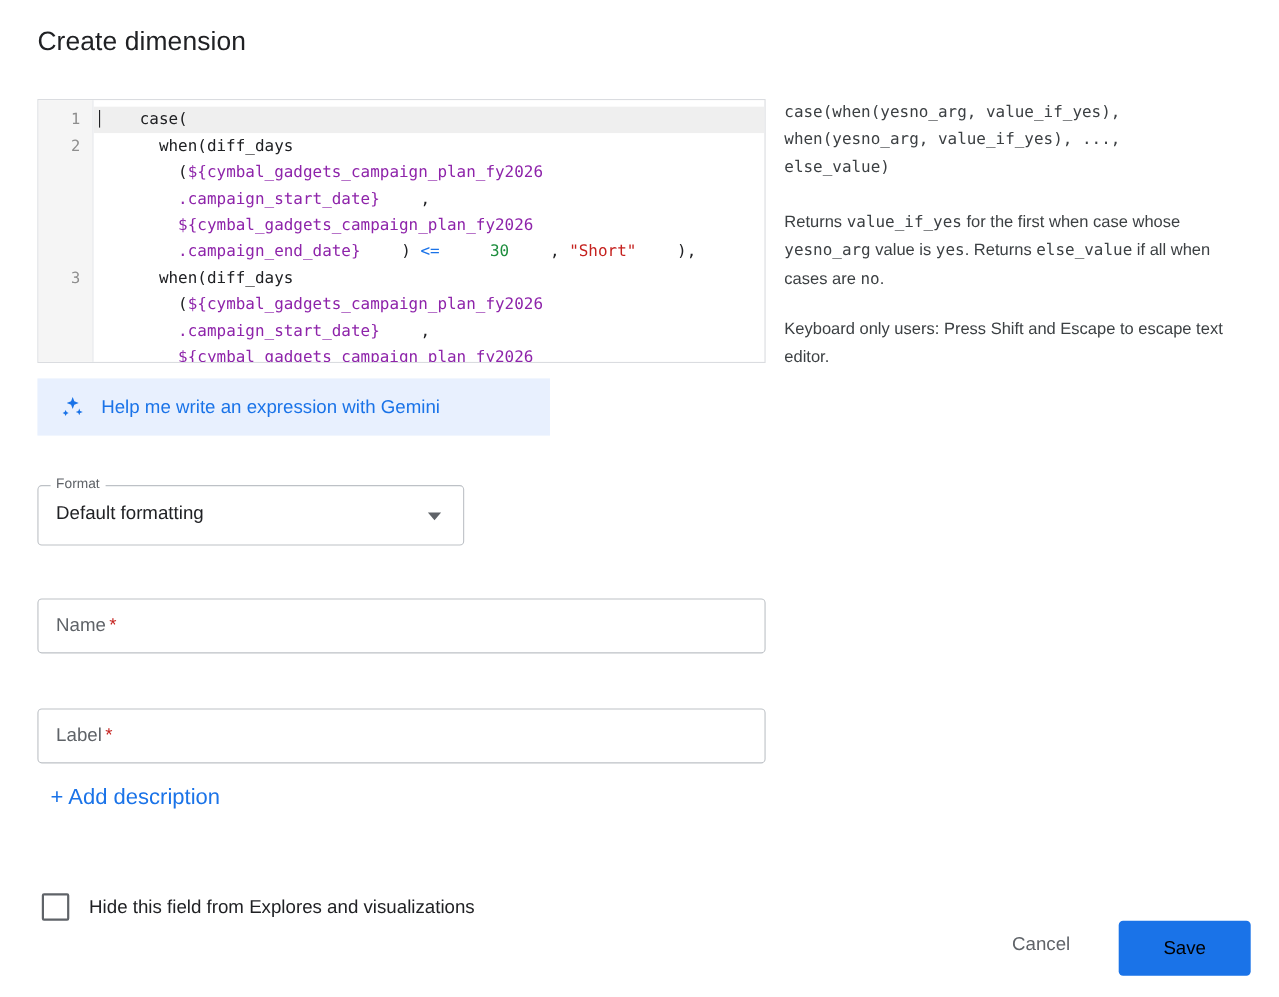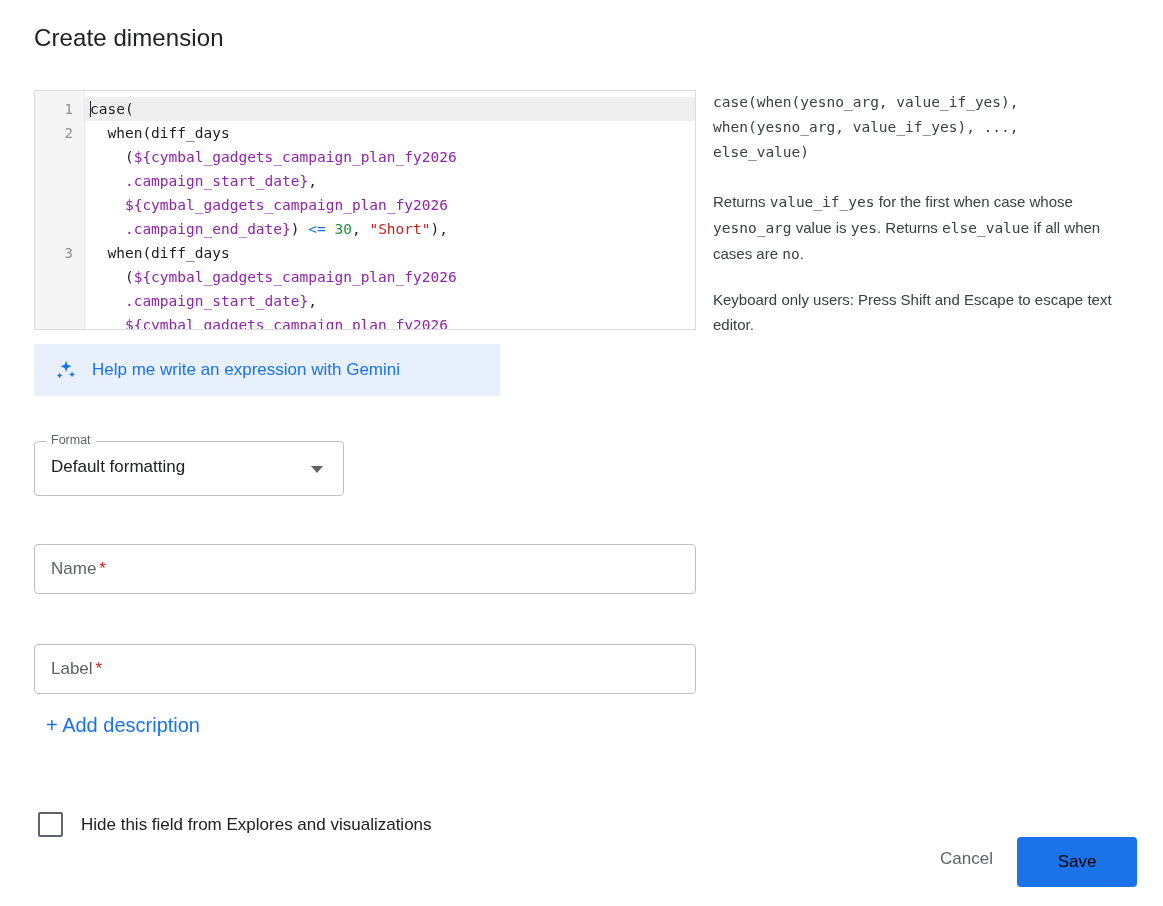--- a/index.html
+++ b/index.html
@@ -58,21 +58,21 @@
     line-height: 24px;
     white-space: pre;
     overflow: hidden;
   }
   .code .row { height: 24px; padding-left: 5px; }
   .code .row.first { background: #efefef; }
   .tok-var { color: #8e24aa; text-align: center; }
   .tok-str { color: #c5221f; }
   .tok-num { color: #1e8e3e; }
   .tok-op  { color: #1a73e8; }
-  .tok-plain { color: #202124; }
+  .tok-plain { color: #202124; margin-left: 37px; }
   .caret {
     display: inline-block;
     width: 1px;
     height: 16px;
     background: #202124;
     vertical-align: -3px;
     margin-right: -1px;
   }
 
   
@@ -118,21 +118,21 @@
     line-height: 25px;
     color: #3c4043;
     margin-bottom: 24px;
     white-space: pre-wrap;
   }
 
   
   .field-format {
     position: absolute;
     left: 34px; top: 441px;
-    width: 310px; height: 55px;
+    width: 388px; height: 55px;
     border: 1px solid #bdc1c6;
     border-radius: 4px;
     cursor: pointer;
   }
   .field-format .legend {
     position: absolute;
     top: -9px; left: 11px;
     background: #fff;
     padding: 0 5px;
     font-size: 12.5px;
@@ -198,21 +198,21 @@
     background: #fff;
   }
   .checkrow .lbl {
     font-size: 17px;
     color: #202124;
   }
 
   
   .cancel {
     position: absolute;
-    left: 932px; top: 845px;
+    left: 912px; top: 845px;
     font-size: 17px;
     color: #5f6368;
     cursor: pointer;
     padding: 4px 8px;
   }
   .save {
     position: absolute;
     left: 1017px; top: 837px;
     width: 120px; height: 50px;
     background: #1a73e8;

